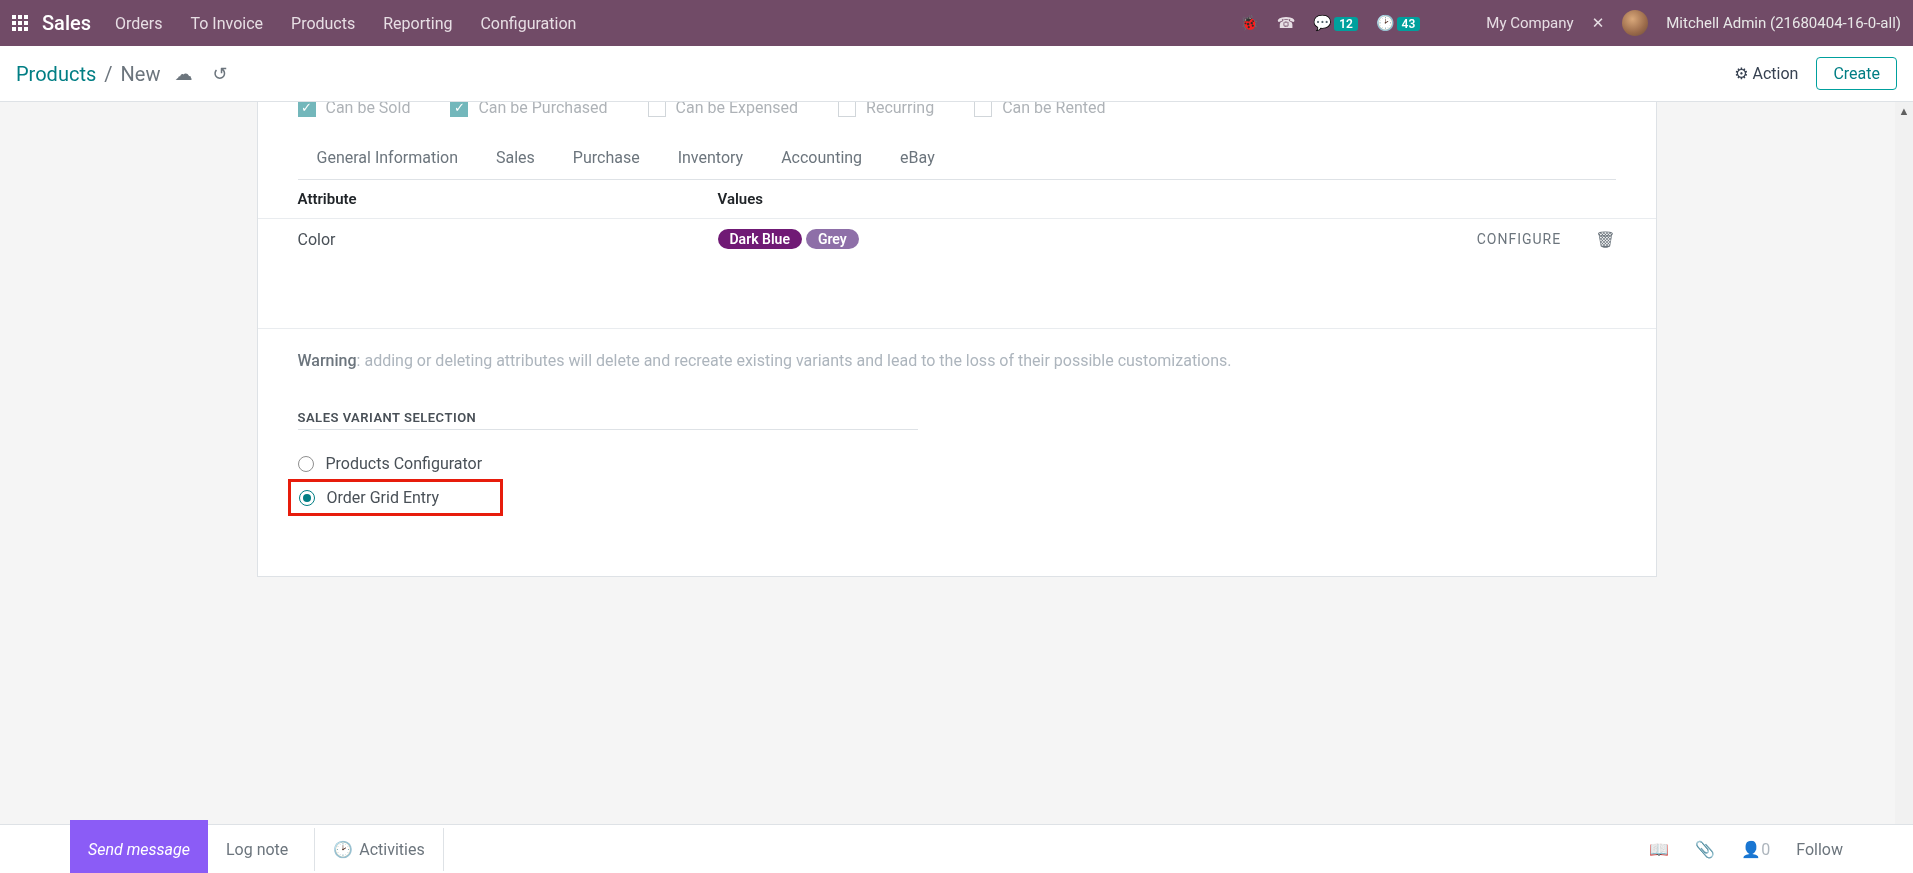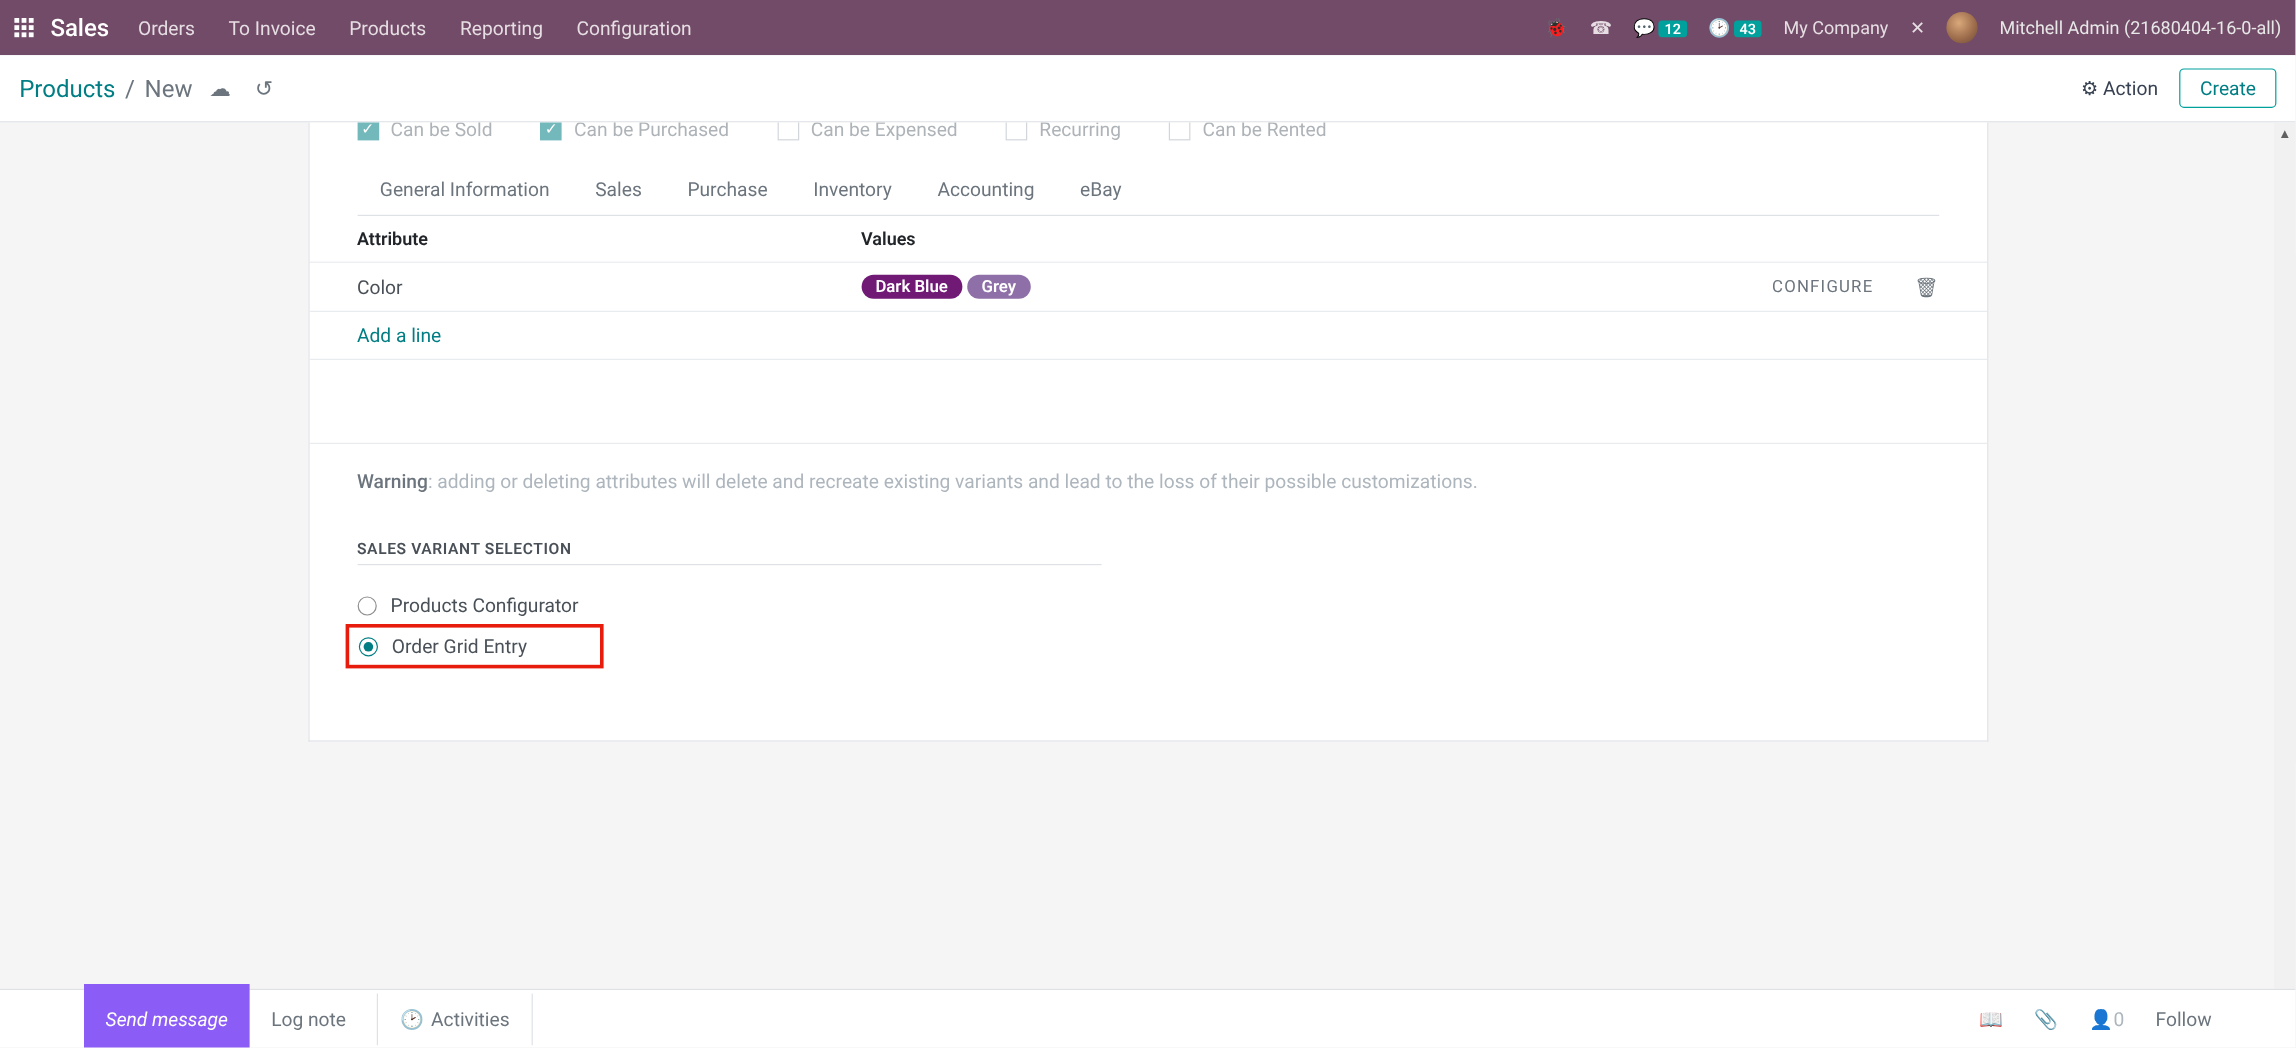--- a/index.html
+++ b/index.html
@@ -8,21 +8,21 @@
 .topbar .apps-icon { display: grid; grid-template-columns: repeat(3,4px); grid-template-rows: repeat(3,4px); gap: 2px; margin-right: 14px; }
 .topbar .apps-icon span { background: #fff; width: 4px; height: 4px; }
 .topbar .brand { color: #fff; font-size: 20px; font-weight: 500; margin-right: 24px; }
 .topbar .nav { display: flex; gap: 28px; }
 .topbar .nav a { color: #e7dee4; text-decoration: none; font-size: 16px; cursor: pointer; }
 .topbar .spacer { flex: 1; }
 .topbar .right { display: flex; align-items: center; gap: 18px; font-size: 15px; }
 .topbar .right .icon { color: #e7dee4; cursor: pointer; position: relative; }
 .topbar .badge { background: #00A09D; color: #fff; font-size: 12px; padding: 0 5px; border-radius: 3px; margin-left: 2px; font-weight: 600; }
 .topbar .avatar { width: 26px; height: 26px; border-radius: 50%; background: radial-gradient(circle at 40% 35%, #d9a87a 0%, #9a6a4a 60%, #6a4a3a 100%); display: inline-block; }
-.topbar .company { color: #e7dee4; }
+.topbar .company { color: #e7dee4; margin-left: 48px; }
 .subbar { background: #fff; height: 56px; border-bottom: 1px solid #dee2e6; display: flex; align-items: center; padding: 0 16px; }
 .breadcrumb { font-size: 20px; display: flex; align-items: center; gap: 8px; }
 .breadcrumb a { color: #017E84; text-decoration: none; }
 .breadcrumb .sep { color: #6c757d; }
 .breadcrumb .current { color: #6c757d; }
 .subbar .bc-icons { margin-left: 14px; display: flex; gap: 20px; color: #6c757d; font-size: 18px; }
 .subbar .bc-icons span { cursor: pointer; }
 .subbar .spacer { flex: 1; }
 .subbar .action-btn { color: #374151; font-size: 16px; cursor: pointer; display: flex; align-items: center; gap: 4px; margin-right: 18px; }
 .subbar .create-btn { border: 1px solid #00A09D; color: #017E84; background: #fff; padding: 6px 16px; font-size: 16px; border-radius: 4px; cursor: pointer; }
@@ -166,23 +166,20 @@
         <div class="attr-name">Color</div>
         <div class="values">
           <span class="tag" style="background:#701a75">Dark Blue</span>
           <span class="tag" style="background:#8E6FA8">Grey</span>
         </div>
         <div class="actions">
           <span class="configure">CONFIGURE</span>
           <span class="trash">🗑</span>
         </div>
       </div>
-      <div class="addline-row">
-        <span class="addline">Add a line</span>
-      </div>
       <div class="blank-row"></div>
     </div>
 
     <div class="warning">
       <span class="wlabel">Warning</span><span>: adding or deleting attributes will delete and recreate existing variants and lead to the loss of their possible customizations.</span>
     </div>
 
     <div class="section-title">SALES VARIANT SELECTION</div>
 
     <div class="radios">

